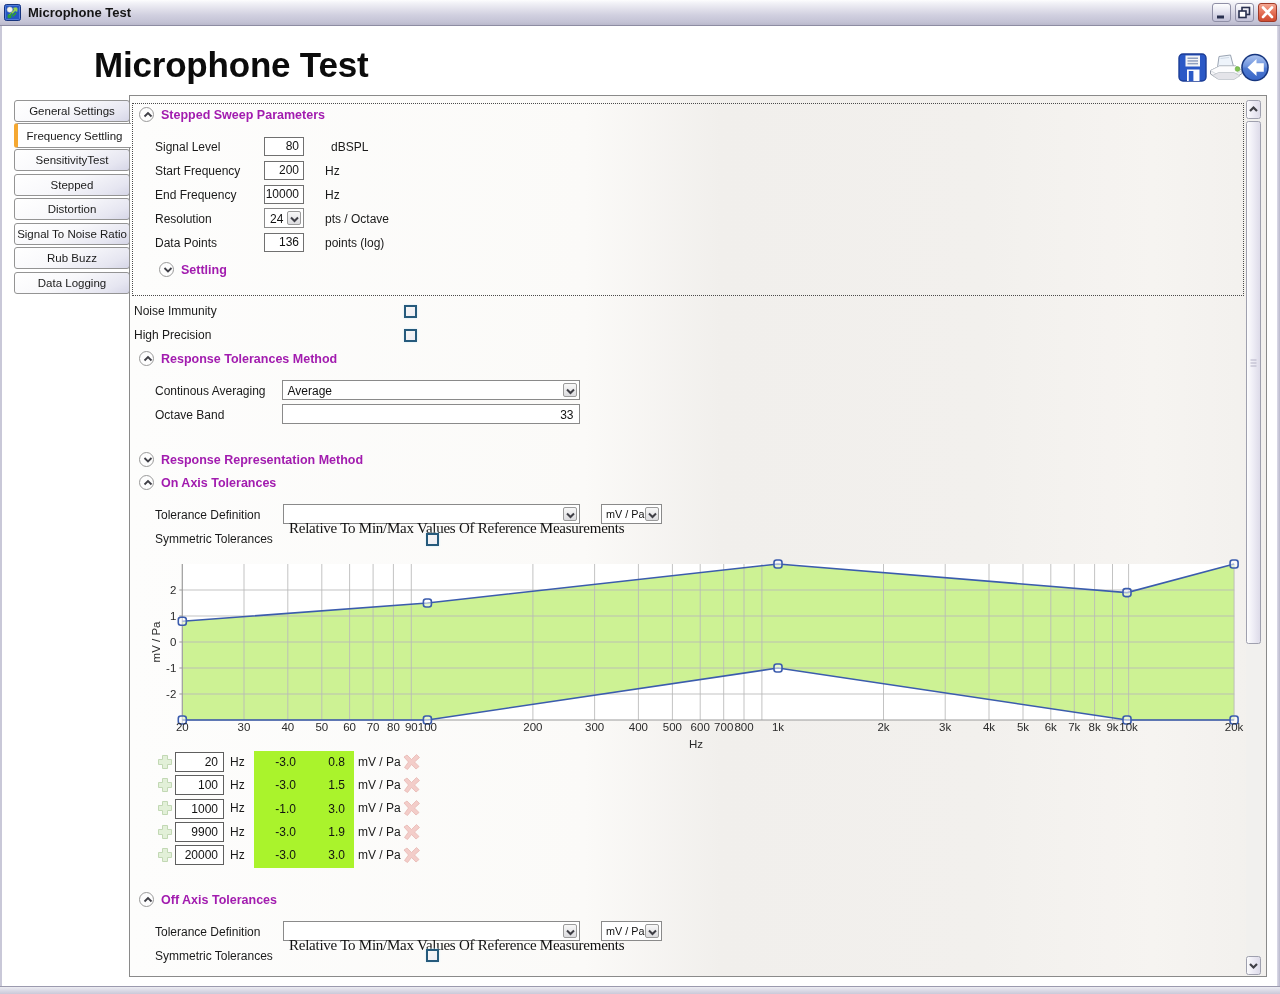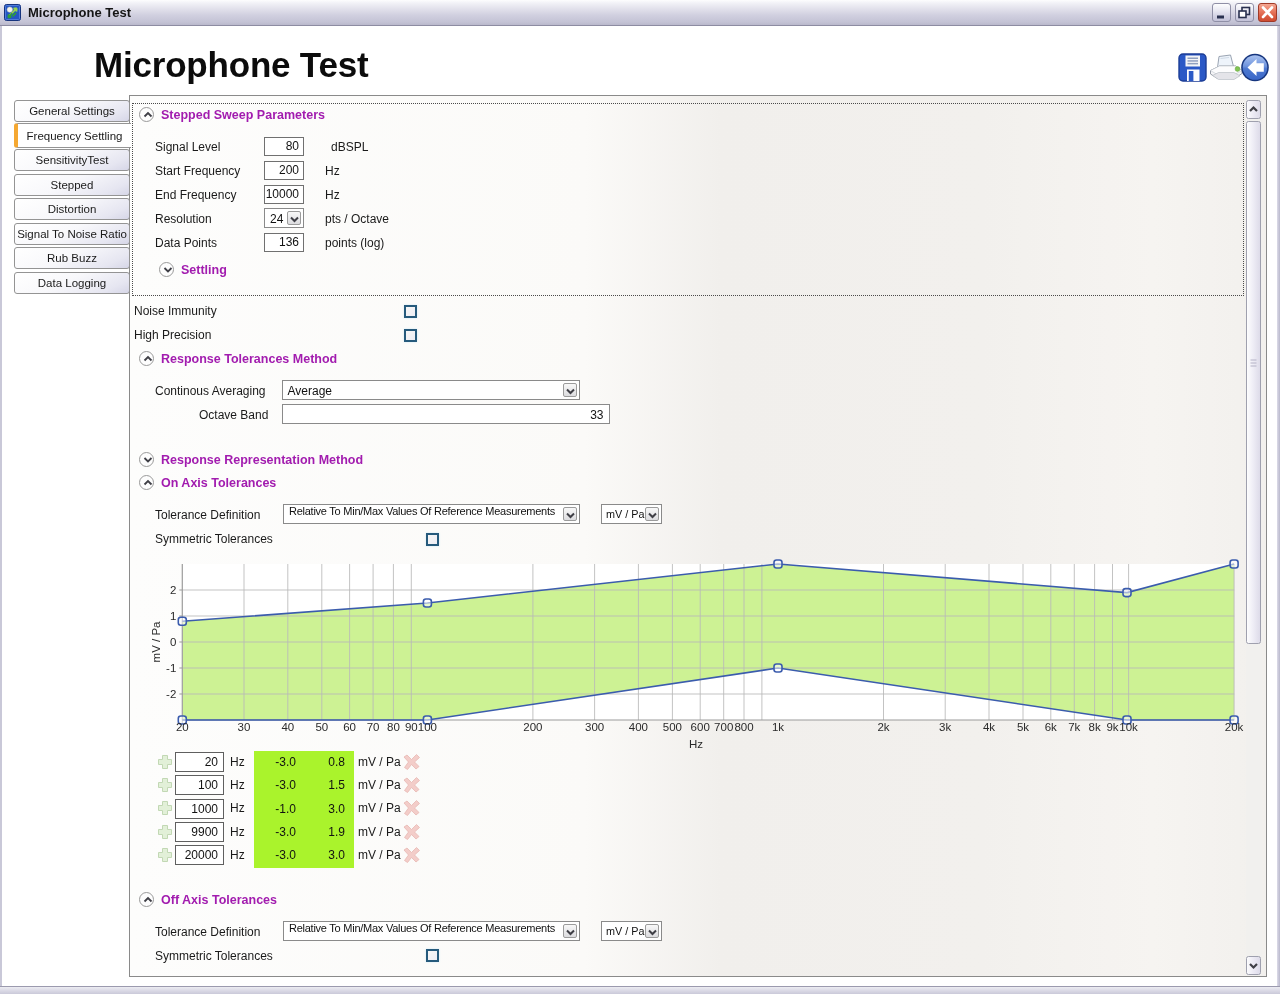--- a/index.html
+++ b/index.html
@@ -28,21 +28,21 @@
  border-left:4px solid #f5a832;}
 
 .lbl{position:absolute;font-size:12px;color:#1a1a1a;white-space:nowrap;}
 .hdr{position:absolute;font-size:12.5px;font-weight:bold;color:#a21caf;white-space:nowrap;}
 .circ{position:absolute;width:15px;height:15px;border:1px solid #9a9a9a;border-radius:50%;background:#fdfdfd;}
 .circ svg{position:absolute;left:2.5px;top:3px;}
 .inp{position:absolute;width:40px;height:19px;border:1px solid #707070;background:#fff;font-size:12px;
  text-align:right;padding-right:4px;font-family:"Liberation Sans",sans-serif;color:#111;}
 .combo{position:absolute;height:20px;border:1px solid #8a8a8a;background:#fff;font-size:12px;color:#111;}
 .combo .txt{position:absolute;left:5px;top:3px;white-space:nowrap;}
-.combo .txt.long{font-size:11px;letter-spacing:-0.25px;top:0;}
+.combo .txt.long{font-size:15px;letter-spacing:-0.25px;top:15px;font-family:Liberation Serif, serif;}
 .cbtn{position:absolute;right:2px;top:2px;width:14px;height:14px;border:1px solid #9b9b9b;border-radius:2px;
  background:linear-gradient(180deg,#f8f8f8,#dcdcdf);}
 .cbtn svg{position:absolute;left:2px;top:3.5px;}
 .chk{position:absolute;width:13px;height:13px;border:2px solid #265a7c;background:linear-gradient(135deg,#f7f6f6,#ededf4);box-shadow:0 0 2px #cfe9f5;}
 
 .plus{position:absolute;left:157px;}
 .tfreq{position:absolute;left:175px;width:49px;height:20px;border:1px solid #5f5f5f;background:#fff;
  font-size:12px;text-align:right;padding-right:5px;font-family:"Liberation Sans",sans-serif;color:#111;}
 .thz{position:absolute;left:230px;font-size:12px;color:#1a1a1a;}
 .gcell{position:absolute;left:253.5px;width:100.5px;background:#aaf32c;font-size:12px;color:#111;}
@@ -193,22 +193,22 @@
 <div class="hdr" style="left:161px;top:351.5px;">Response Tolerances Method</div>
 <div class="lbl" style="left:155px;top:383.5px;">Continous Averaging</div>
 <div class="combo" style="left:281.5px;top:380px;width:298px;">
     <span class="txt">Average</span>
     <span class="cbtn">
       <svg width="9" height="7" viewBox="0 0 9 7">
         <path d="M1 1.5 L4.5 5 L8 1.5" fill="none" stroke="#3f3f46" stroke-width="2"></path>
       </svg>
     </span>
   </div>
-<div class="lbl" style="left:155px;top:407.5px;margin-left:44px;">Octave Band</div>
-<div class="combo" style="left:281.5px;top:404px;width:328px;">
+<div class="lbl" style="left:155px;top:407.5px;">Octave Band</div>
+<div class="combo" style="left:281.5px;top:404px;width:298px;">
     <span class="txt" style="left:auto;right:5px;">33</span>
   </div>
 <div class="circ" style="left:139px;top:451.5px;">
     <svg width="10" height="8" viewBox="0 0 10 8">
       <path d="M1.5 2 L5 5.5 L8.5 2" fill="none" stroke="#3f3f46" stroke-width="1.8"></path>
     </svg>
   </div>
 <div class="hdr" style="left:161px;top:452.5px;">Response Representation Method</div>
 <div class="circ" style="left:139px;top:474.5px;">
     <svg width="10" height="8" viewBox="0 0 10 8">

